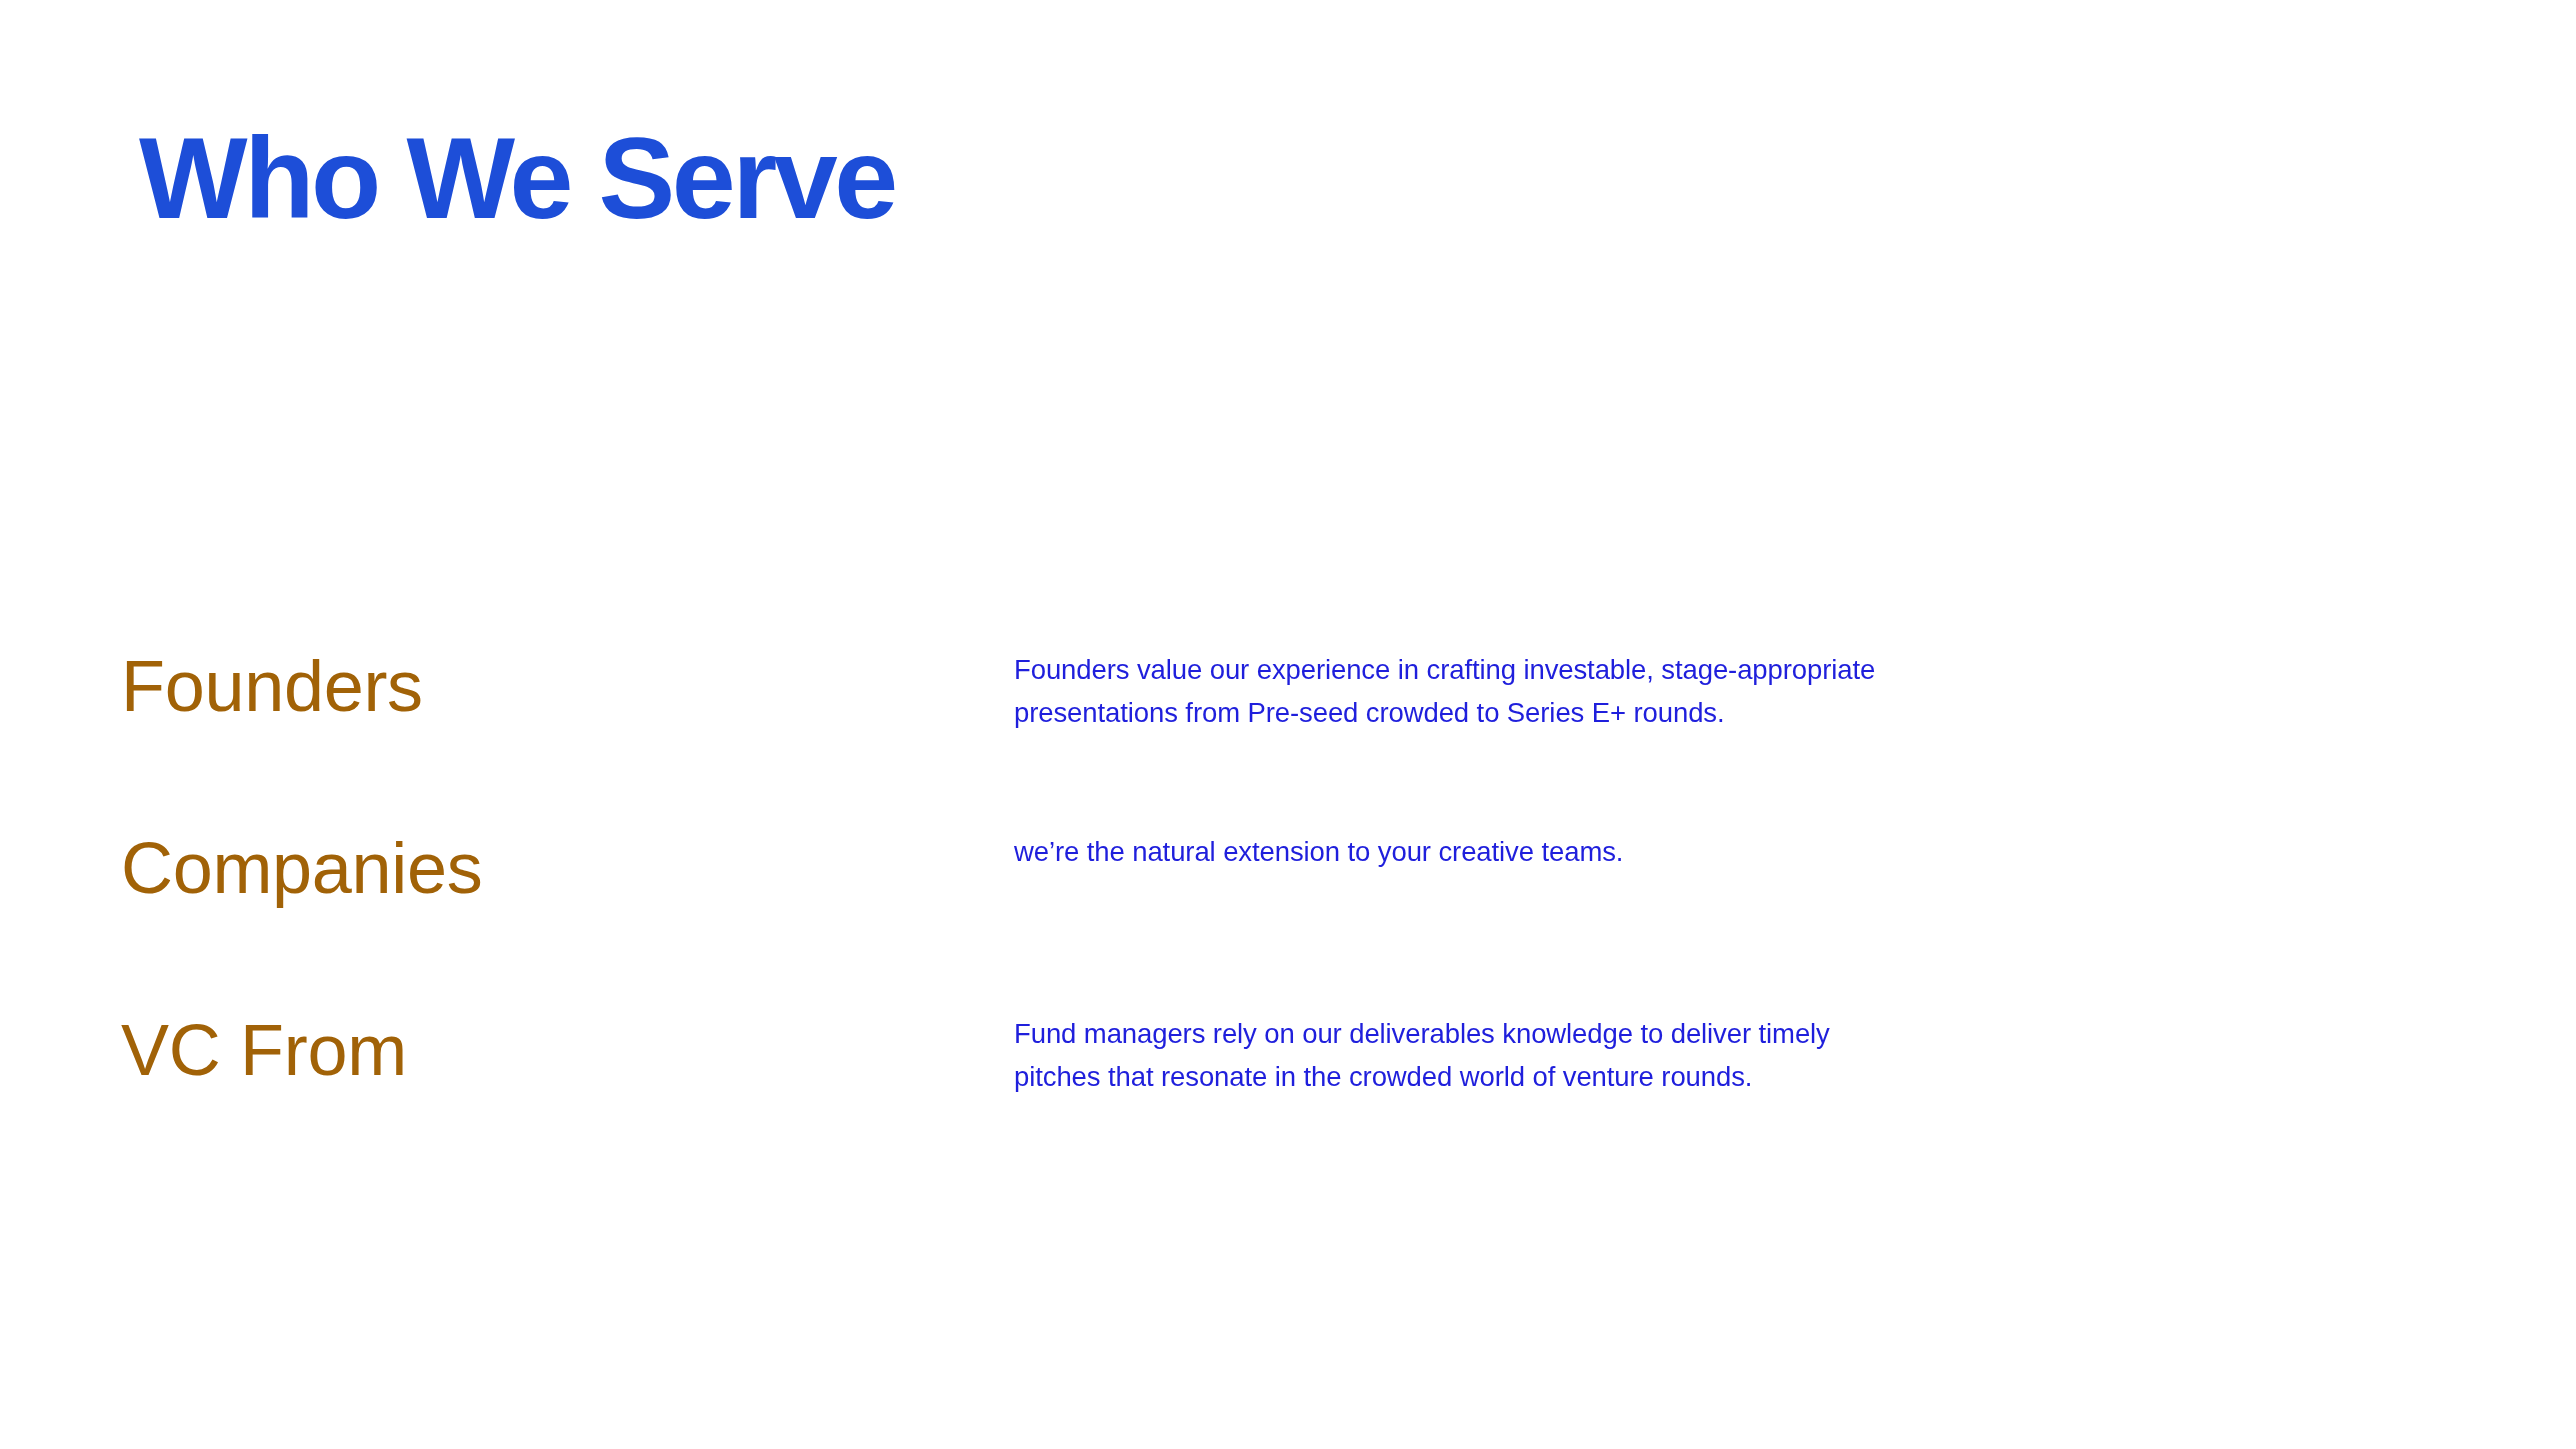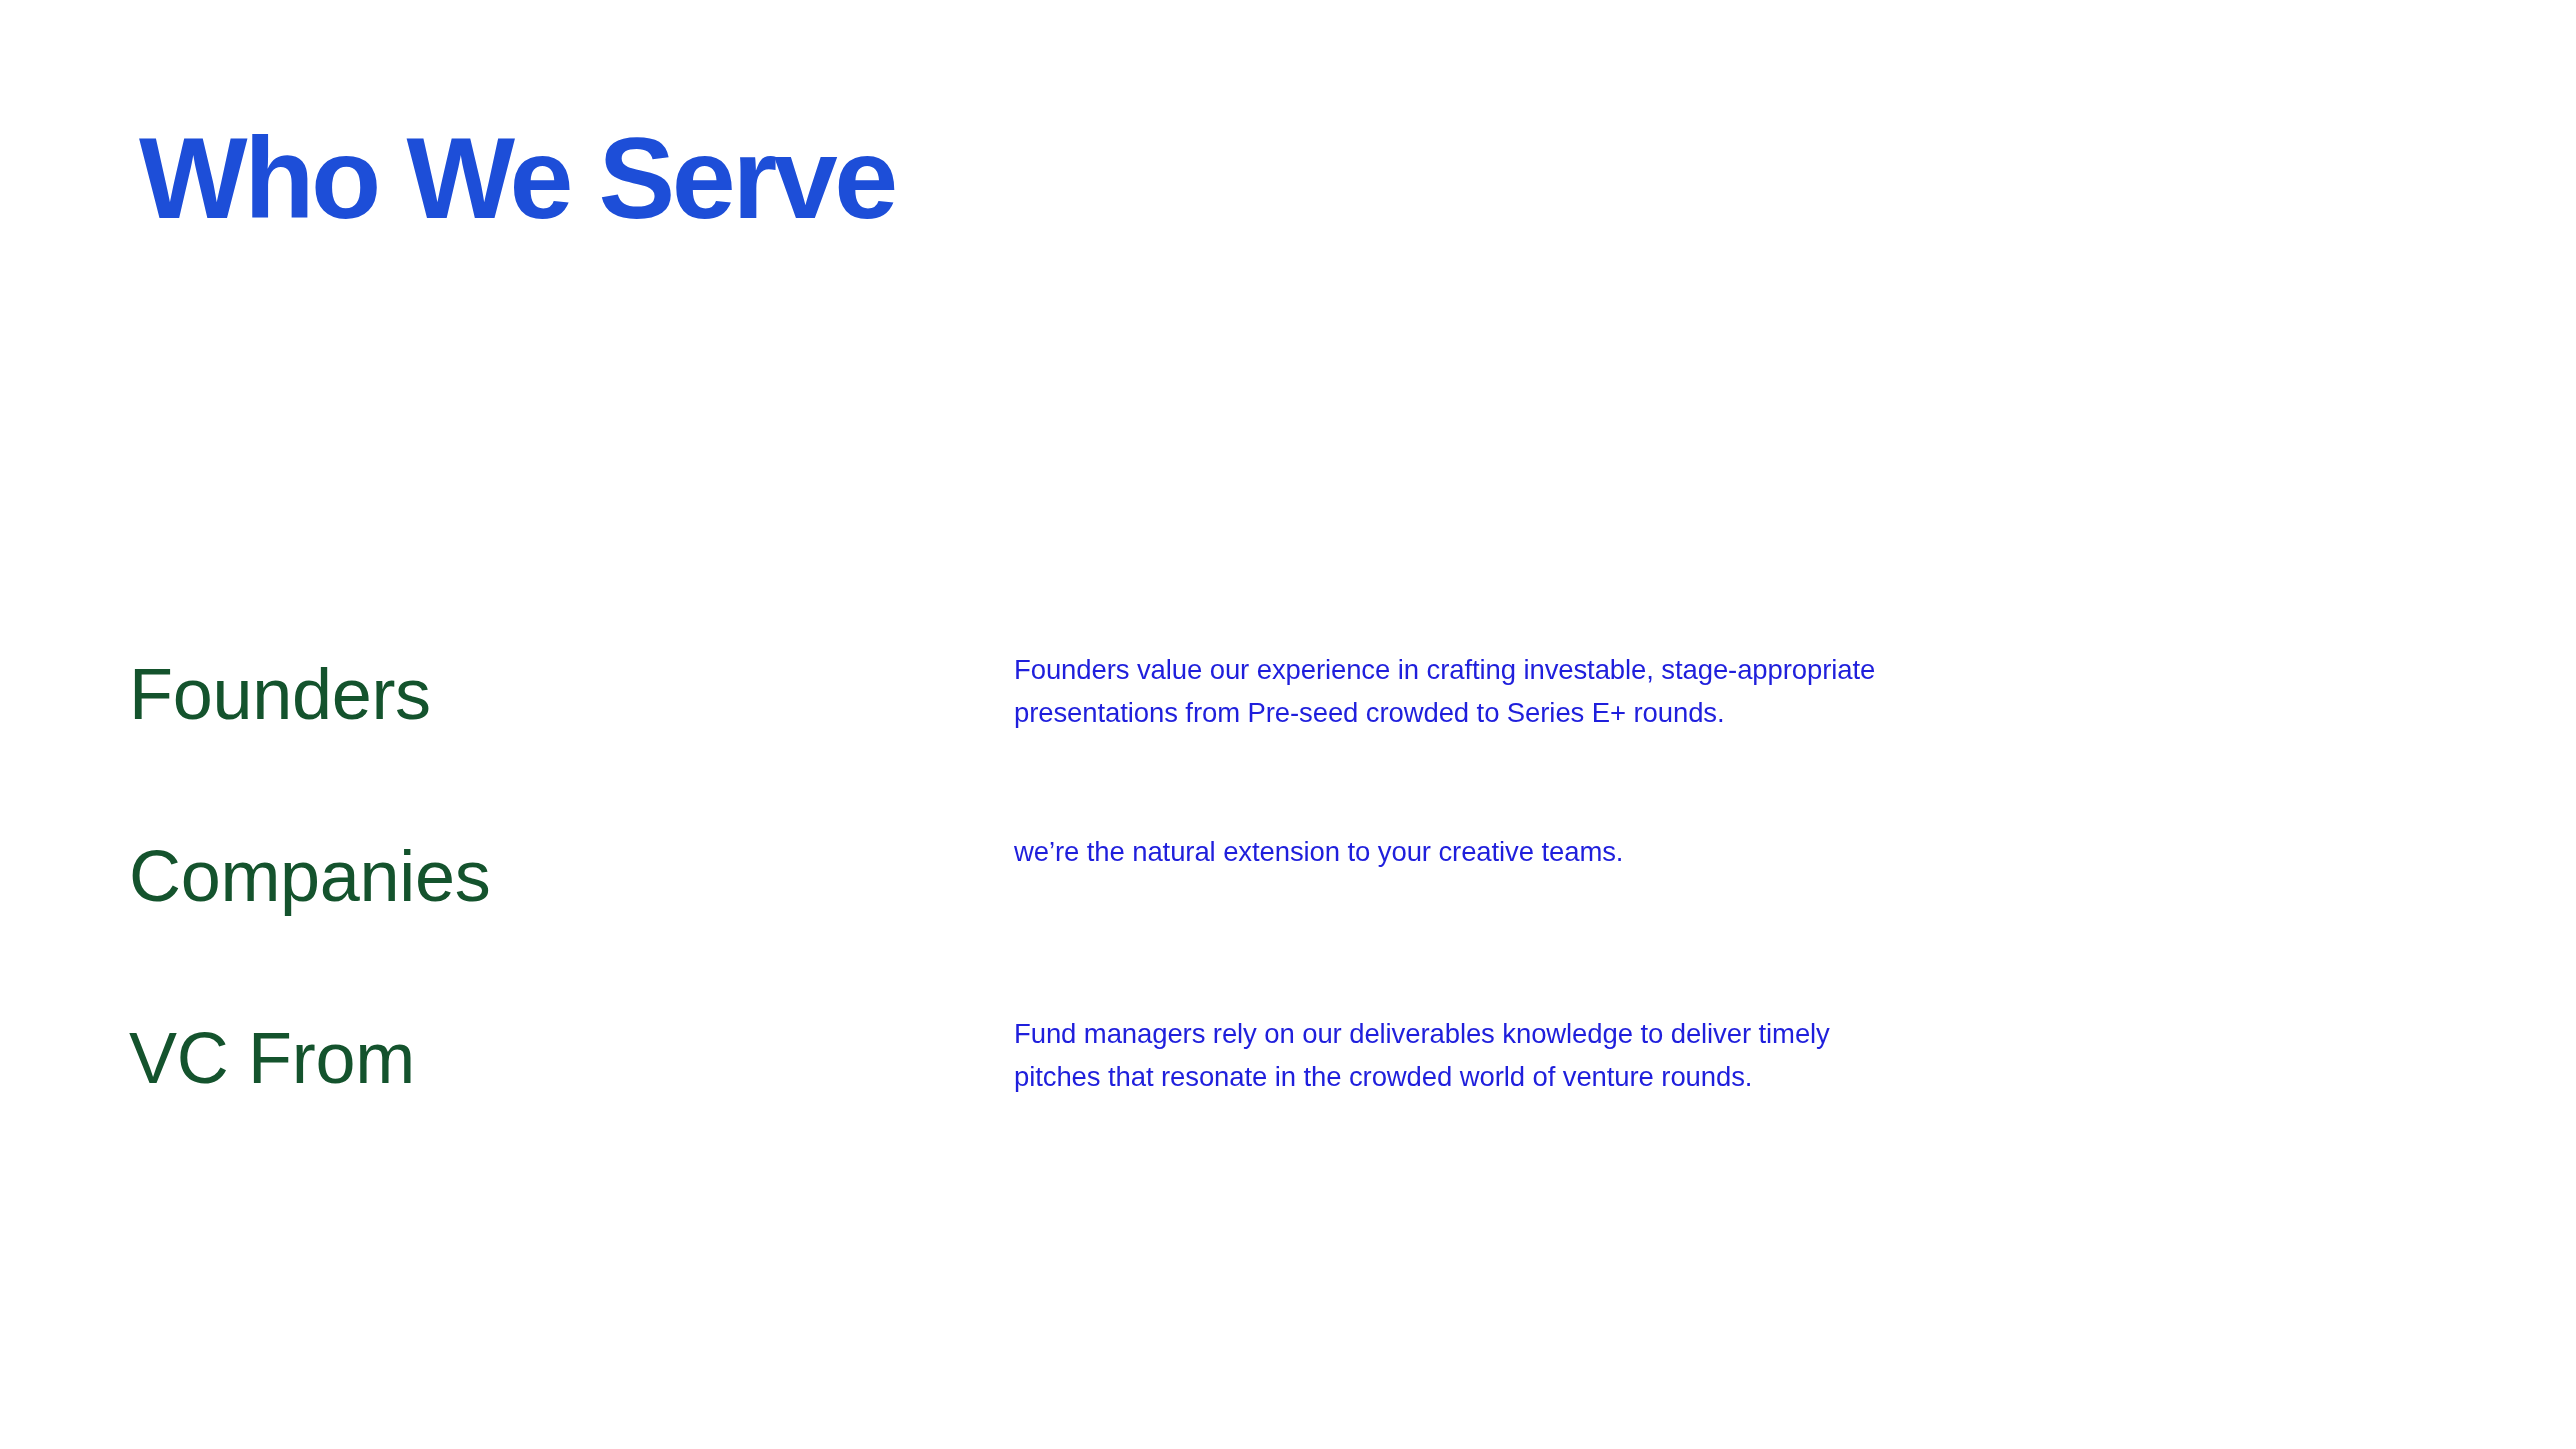--- a/index.html
+++ b/index.html
@@ -43,27 +43,27 @@
 
   .serve-row {
     position: relative;
     height: 182px;
   }
 
   .serve-label {
     position: absolute;
     left: 121px;
     top: 0;
-    margin: 8px;
+    margin: 0;
     font-family: "Liberation Sans", "DejaVu Sans", sans-serif;
     font-size: 72px;
     font-weight: 300;
     letter-spacing: -0.3px;
     line-height: 1.18;
-    color: #14532d;
+    color: #a16207;
     white-space: nowrap;
   }
 
   .serve-desc {
     position: absolute;
     left: 1014px;
     top: 4px;
     margin: 0;
     width: 1382px;
     font-family: "Liberation Sans", "DejaVu Sans", sans-serif;

